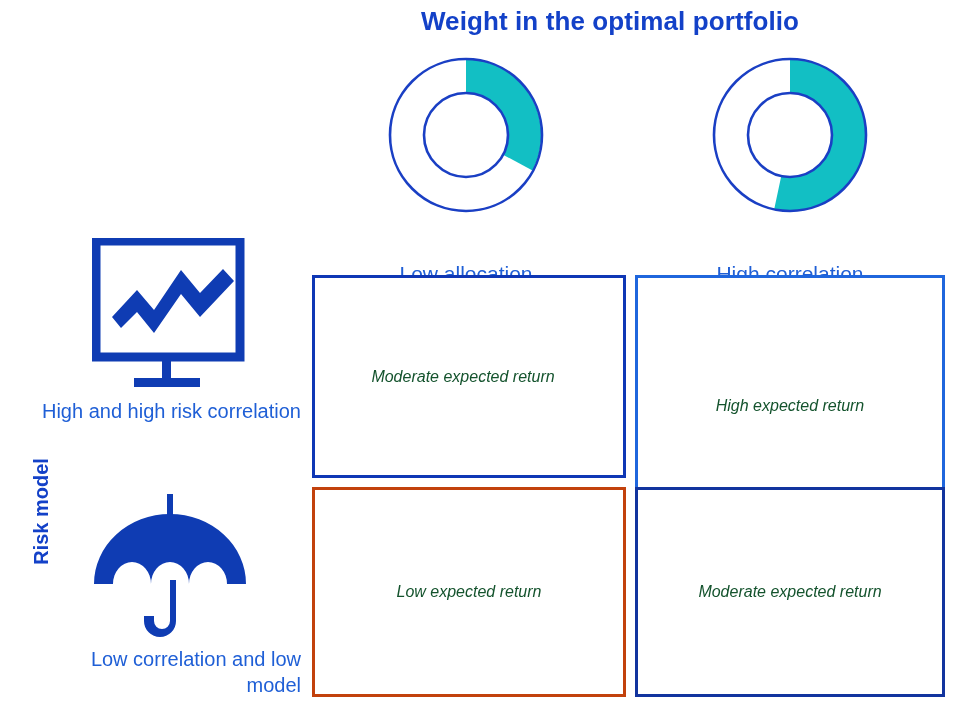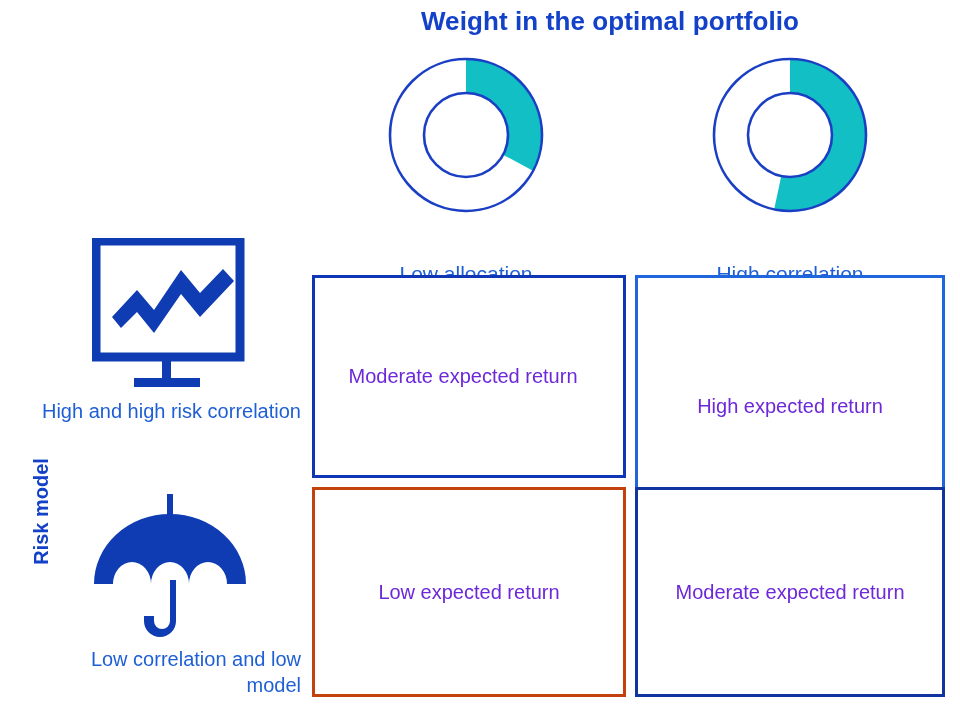--- a/index.html
+++ b/index.html
@@ -53,22 +53,23 @@
   #row-label-low{left:31px;top:646px;}
 
   
   .cell{
     position:absolute;
     box-sizing:border-box;
     display:flex;align-items:center;justify-content:center;
     background:#ffffff;
   }
   .cell .cell-text{
-    font-size:20px;color:#6d28d9;text-align:center;
+    font-size:16px;color:#14532d;text-align:center;
     padding:0 10px;
+    font-style:italic;
   }
   #cell-tl{left:312px;top:275px;width:314px;height:203px;
            border:3px solid #0f37b5;}
   #cell-tr{left:635px;top:275px;width:310px;height:262px;
            border:3px solid #1f66dd;}
   #cell-bl{left:312px;top:487px;width:314px;height:210px;
            border:3px solid #c2410c;}
   #cell-br{left:635px;top:487px;width:310px;height:210px;
            border:3px solid #12349e;}
   #cell-tl .cell-text{transform:translateX(-6px);}

